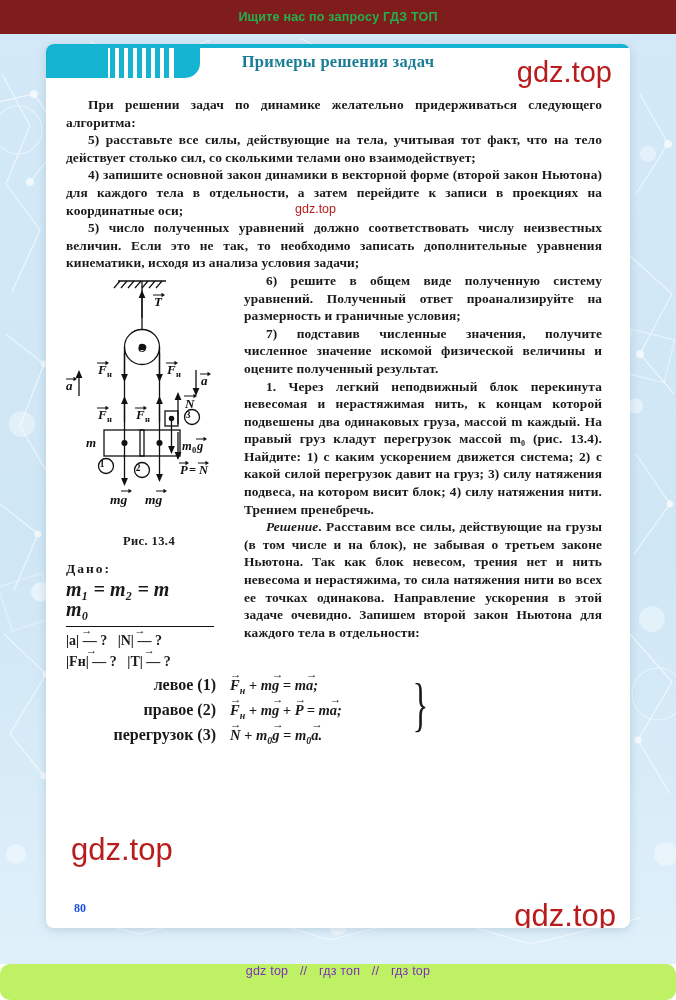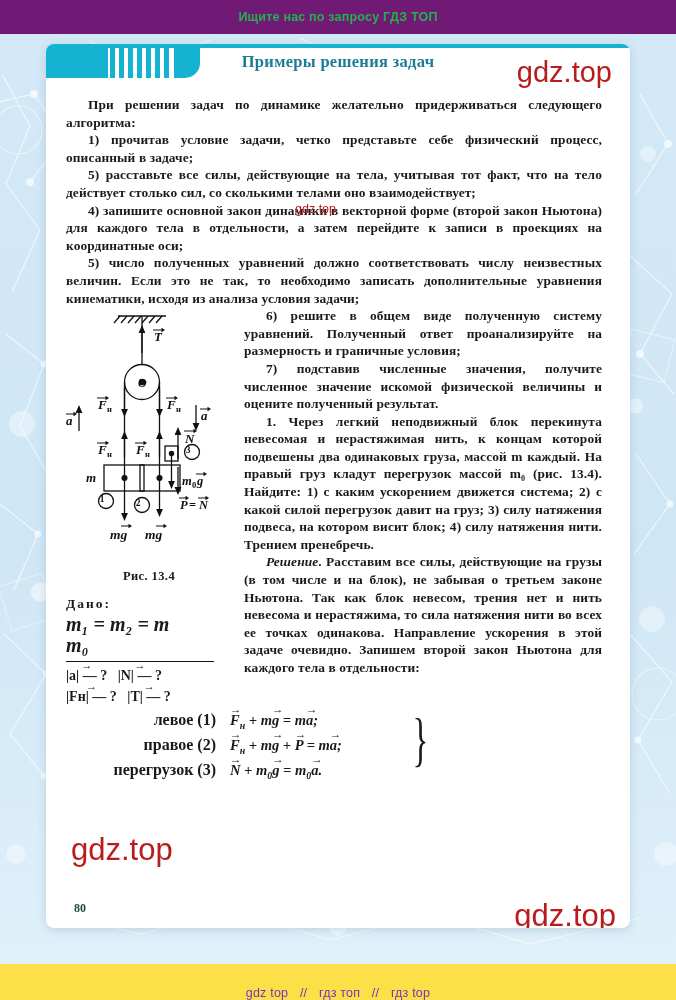--- a/index.html
+++ b/index.html
@@ -12,21 +12,21 @@
     height: 1000px;
     overflow: hidden;
     font-family: "Liberation Serif", "DejaVu Serif", serif;
     background: #ffffff;
     position: relative;
   }
 
   
   #top-strip {
     height: 34px;
-    background: #701a75;
+    background: #7f1d1d;
     display: flex;
     align-items: center;
     justify-content: center;
   }
   #top-strip .promo {
     font-family: "Liberation Sans", sans-serif;
     font-size: 12.5px;
     font-weight: 600;
     color: #22b14c;
     letter-spacing: .2px;
@@ -233,21 +233,21 @@
     font-style: normal;
   }
 
   .page-num {
     position: absolute;
     left: 28px;
     bottom: 12px;
     font-family: "Liberation Serif", serif;
     font-size: 12px;
     font-weight: 600;
-    color: #14532d;
+    color: #1d4ed8;
   }
 
   
   .wm {
     position: absolute;
     font-family: "Liberation Sans", sans-serif;
     color: #b91c1c;
     pointer-events: none;
     white-space: nowrap;
   }
@@ -256,24 +256,25 @@
   #wm-left  { left: 25px;   top: 788px; font-size: 31px; }
   #wm-bot   { right: 14px;  top: 854px; font-size: 31px; }
 
   
   #bottom-strip {
     position: absolute;
     left: 0;
     top: 964px;
     width: 676px;
     height: 36px;
-    background: #fde047;
+    background: #bef264;
     display: flex;
-    align-items: flex-end;
+    align-items: flex-start;
     justify-content: center;
+    border-radius: 10px;
   }
   #bottom-strip .flinks {
     font-family: "Liberation Sans", sans-serif;
     font-size: 12.5px;
     color: #7b2fbe;
     letter-spacing: .2px;
   }
   #bottom-strip .flinks span { margin: 0 4px; }
   .clear { clear: both; }
 </style>
@@ -351,21 +352,20 @@
       <i></i>
       <i></i>
     </div>
     <div class="hdr-cap"></div>
     <div class="hdr-title">Примеры решения задач</div>
   </div>
 
   <div class="page-body">
 
     <p class="para">При решении задач по динамике желательно придерживаться следующего алгоритма:</p>
-    <p class="para">1) прочитав условие задачи, четко представьте себе физический процесс, описанный в задаче;</p>
     <p class="para">5) расставьте все силы, действующие на тела, учитывая тот факт, что на тело действует столько сил, со сколькими телами оно взаимодействует;</p>
     <p class="para">4) запишите основной закон динамики в векторной форме (второй закон Ньютона) для каждого тела в отдельности, а затем перейдите к записи в проекциях на координатные оси;</p>
     <p class="para">5) число полученных уравнений должно соответствовать числу неизвестных величин. Если это не так, то необходимо записать дополнительные уравнения кинематики, исходя из анализа условия задачи;</p>
 
     <div class="figwrap">
 
       <div class="fig-float">
 
         <svg width="166" height="252" viewBox="0 0 166 252" xmlns="http://www.w3.org/2000/svg">
           <g stroke="#111" stroke-width="1.3" fill="none">

